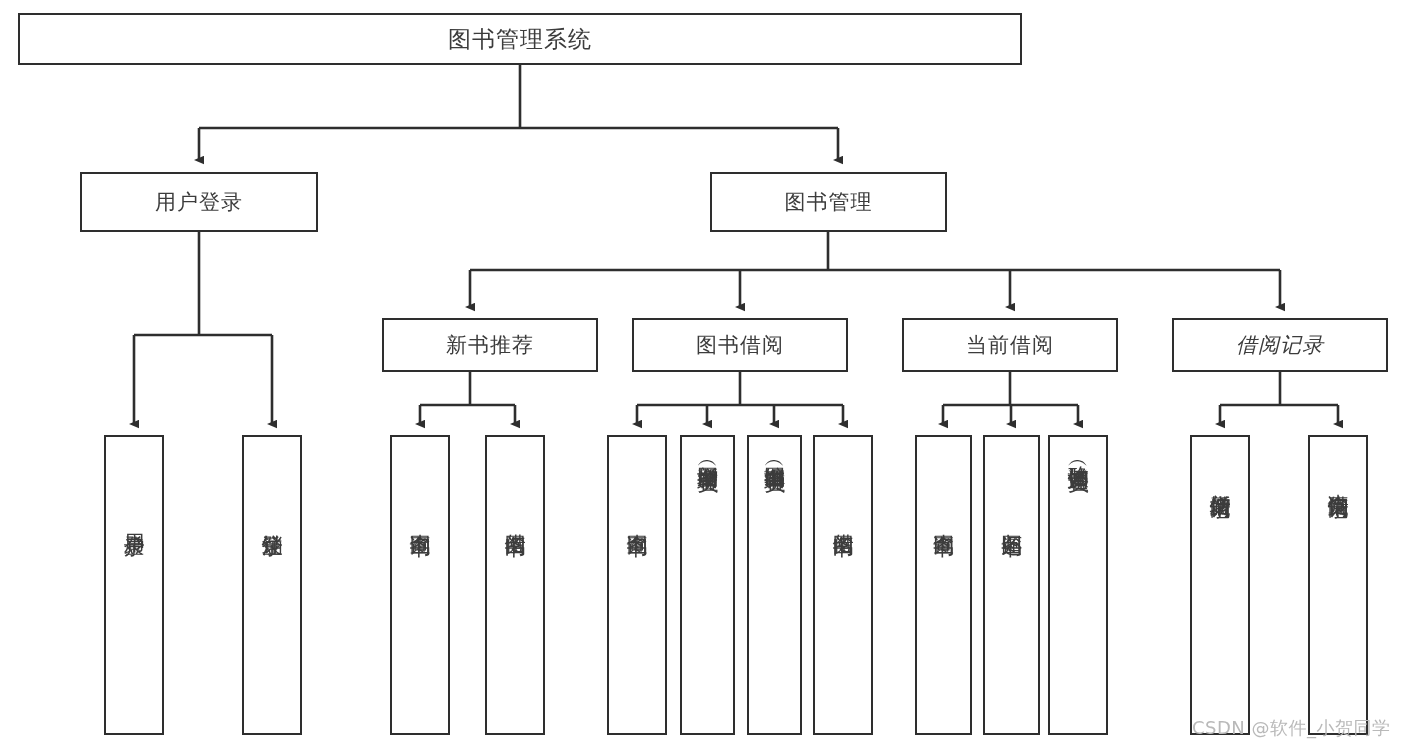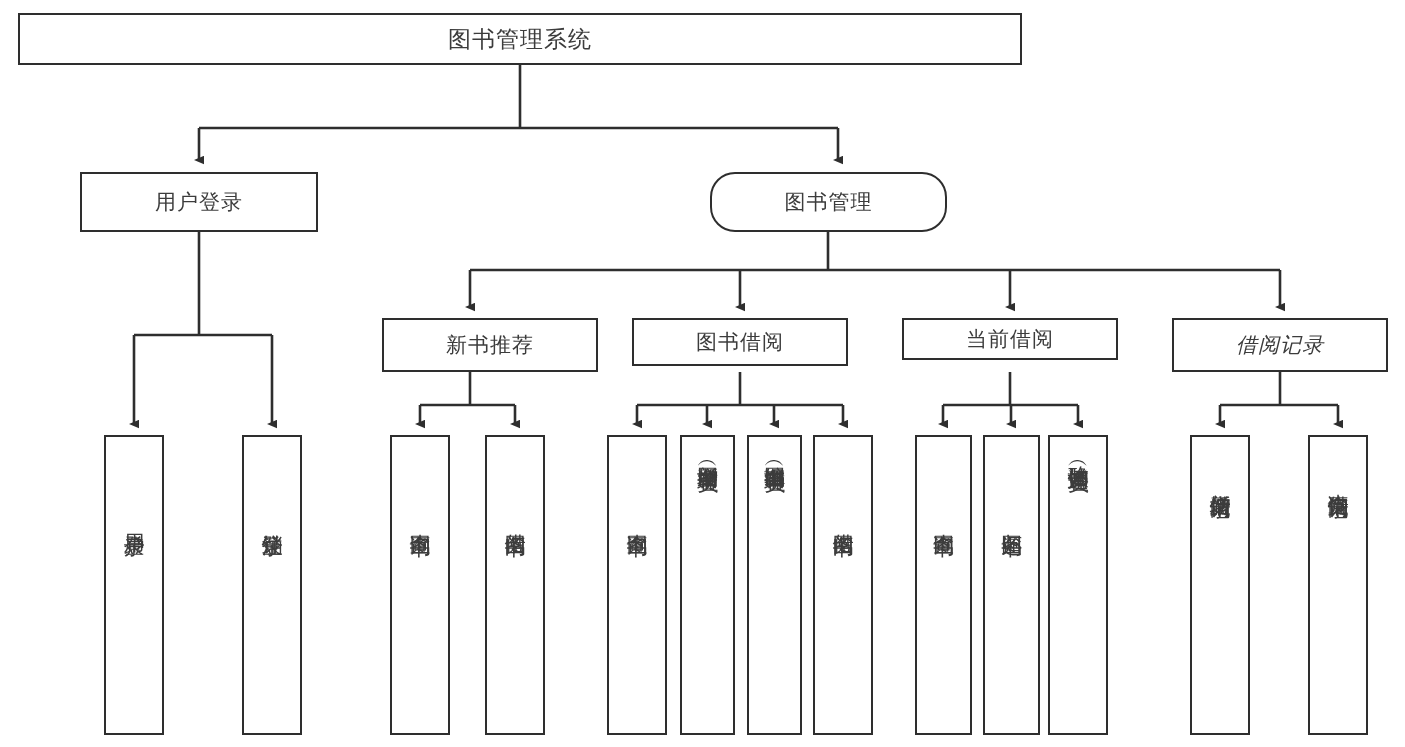--- a/index.html
+++ b/index.html
@@ -129,31 +129,31 @@
     </g>
   </svg>
 
   <div class="node-box level0" style="left:18px; top:13px; width:1004px; height:52px;">
     <span class="htext">图书管理系统</span>
   </div>
 
   <div class="node-box level1" style="left:80px; top:172px; width:238px; height:60px;">
     <span class="htext">用户登录</span>
   </div>
-  <div class="node-box level1" style="left:710px; top:172px; width:237px; height:60px;border-radius:25px;">
+  <div class="node-box level1" style="left:710px; top:172px; width:237px; height:60px;">
     <span class="htext">图书管理</span>
   </div>
 
   <div class="node-box level1" style="left:362px; top:318px; width:216px; height:54px;margin-left:20px;">
     <span class="htext">新书推荐</span>
   </div>
-  <div class="node-box level1" style="left:632px; top:318px; width:216px; height:48px;">
+  <div class="node-box level1" style="left:632px; top:318px; width:216px; height:54px;">
     <span class="htext">图书借阅</span>
   </div>
-  <div class="node-box level1" style="left:902px; top:318px; width:216px; height:42px;text-align:center;">
+  <div class="node-box level1" style="left:902px; top:318px; width:216px; height:54px;text-align:center;">
     <span class="htext">当前借阅</span>
   </div>
   <div class="node-box level1" style="left:1172px; top:318px; width:216px; height:54px;font-style:italic;">
     <span class="htext">借阅记录</span>
   </div>
 
   <div class="node-box leaf" style="left:104px; top:435px; width:60px; height:300px; padding-top:80px;">
     <span class="vtext">用户登录</span>
   </div>
   <div class="node-box leaf" style="left:242px; top:435px; width:60px; height:300px; padding-top:80px;">
@@ -186,13 +186,14 @@
   <div class="node-box leaf" style="left:1048px; top:435px; width:60px; height:300px; padding-top:12px;">
     <span class="vtext">确认归还（管理员）</span>
   </div>
   <div class="node-box leaf" style="left:1190px; top:435px; width:60px; height:300px; padding-top:40px;">
     <span class="vtext">新增借阅记录</span>
   </div>
   <div class="node-box leaf" style="left:1308px; top:435px; width:60px; height:300px; padding-top:40px;">
     <span class="vtext">查询借阅记录</span>
   </div>
 
+  <div id="watermark">CSDN @软件_小贺同学</div>
 </div>
 
 </body></html>

